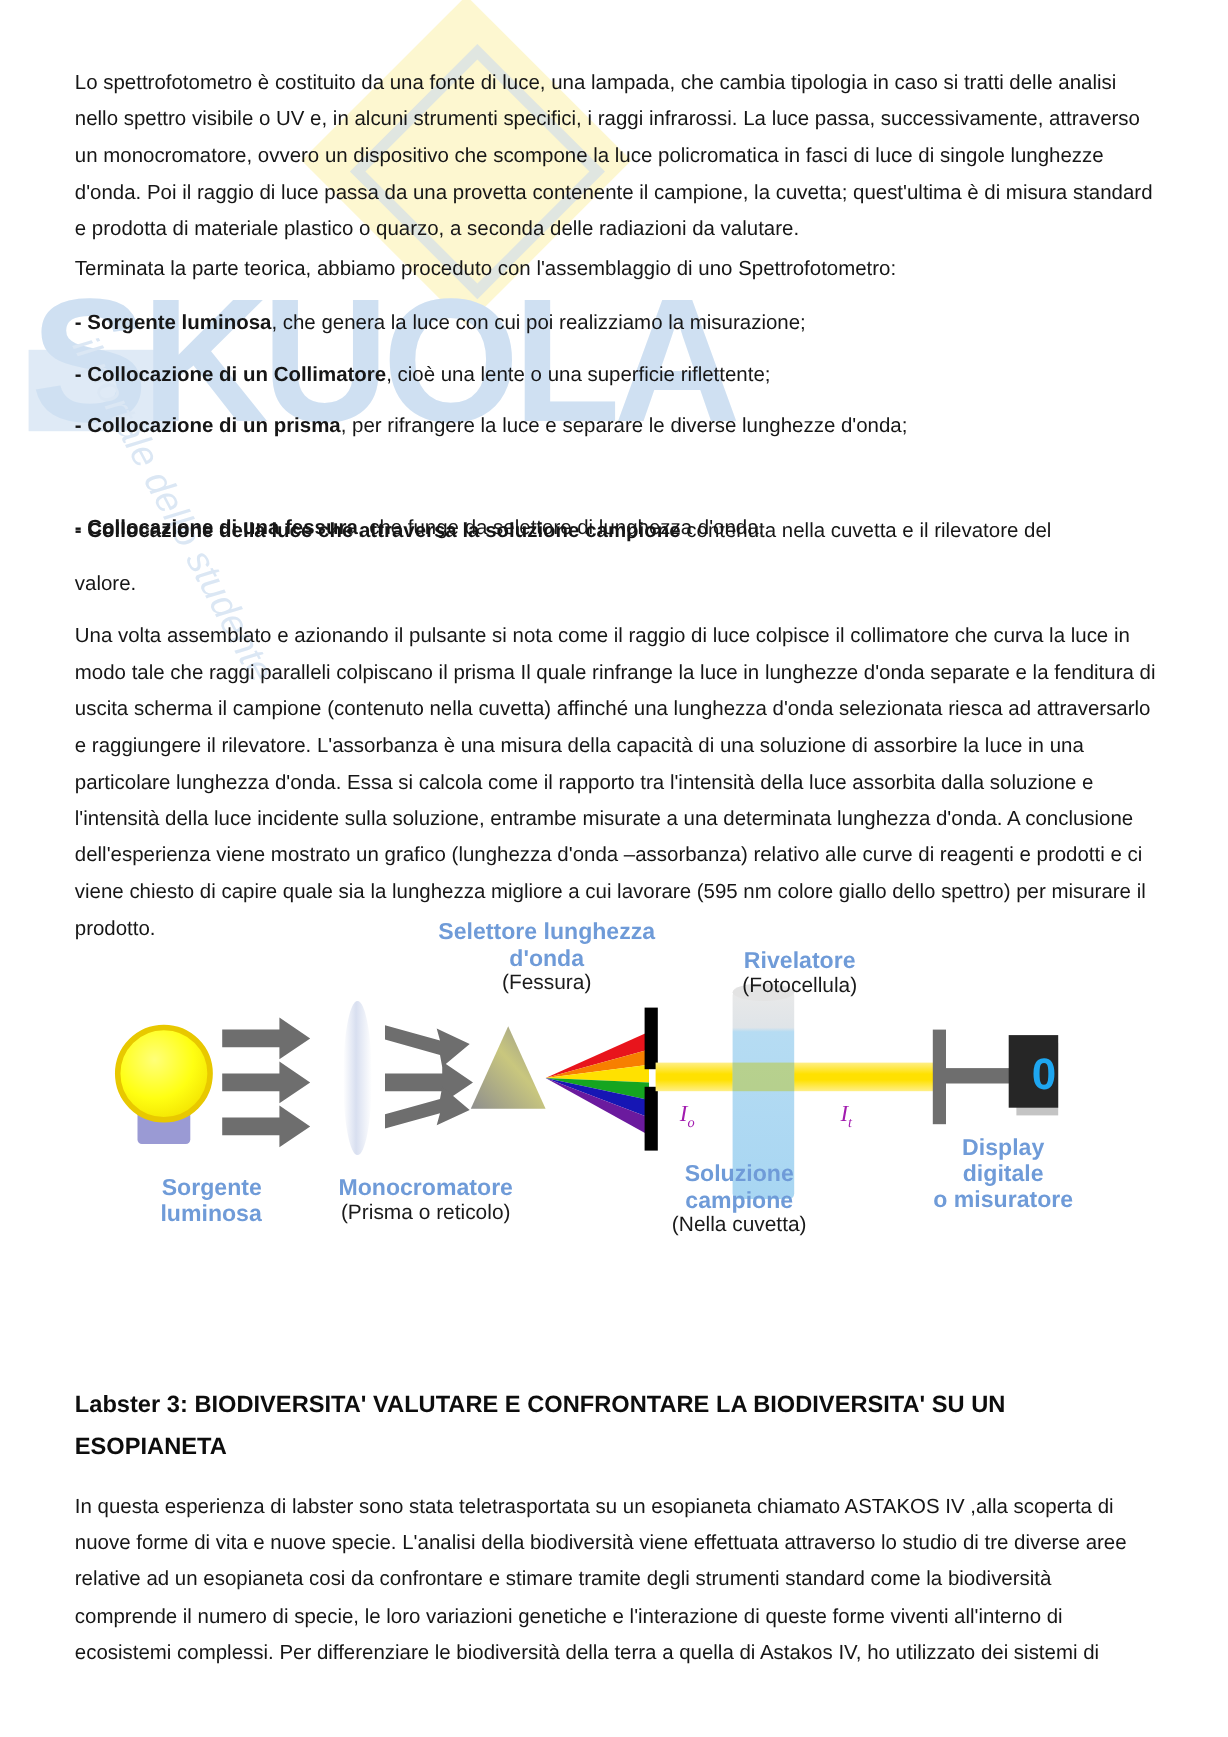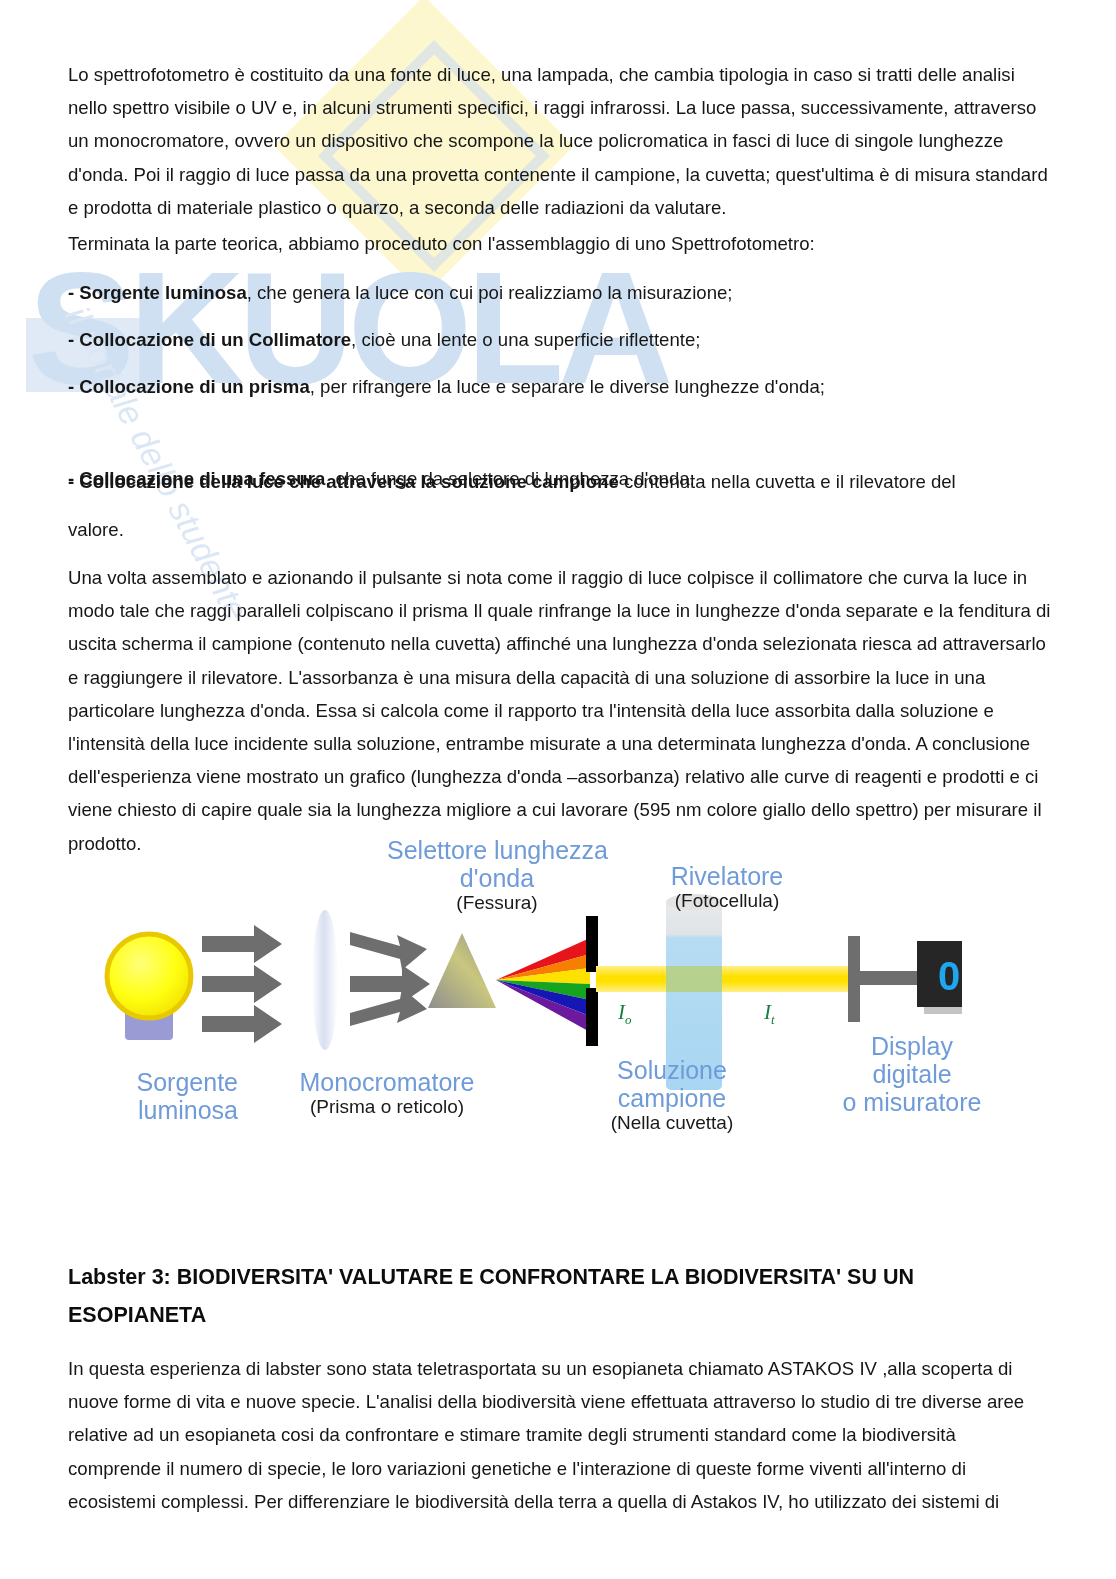--- a/index.html
+++ b/index.html
@@ -121,36 +121,36 @@
   }
   .dlabel {
     position: absolute;
     font-family: "Liberation Sans", sans-serif;
     text-align: center;
     line-height: 1.12;
     white-space: nowrap;
   }
   .dlabel .blue {
     color: #6f9bd8;
-    font-weight: normal;
-    font-size: 25px;
+    font-weight: bold;
+    font-size: 21px;
     display: block;
   }
   .dlabel .black {
     color: #1a1a1a;
     font-weight: normal;
     font-size: 19px;
     display: block;
   }
   .ital {
     position: absolute;
     font-family: "Liberation Serif", serif;
     font-style: italic;
     font-size: 21px;
-    color: #15803d;
+    color: #a21caf;
   }
   .ital sub { font-size: 13px; font-style: italic; }
 </style>
 </head>
 <body>
 
 <div class="page">
 
   <div class="watermark-layer">
     <div class="wm-yellow"></div>

